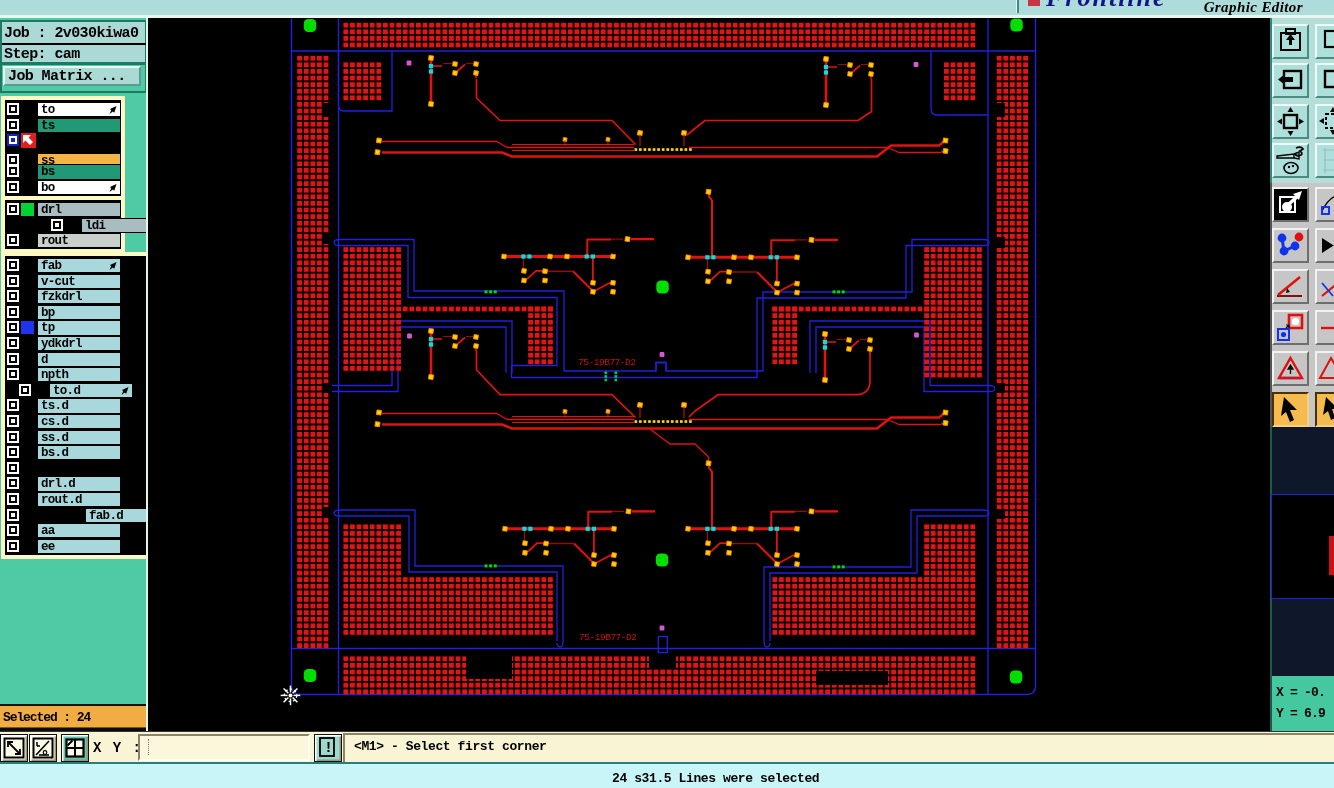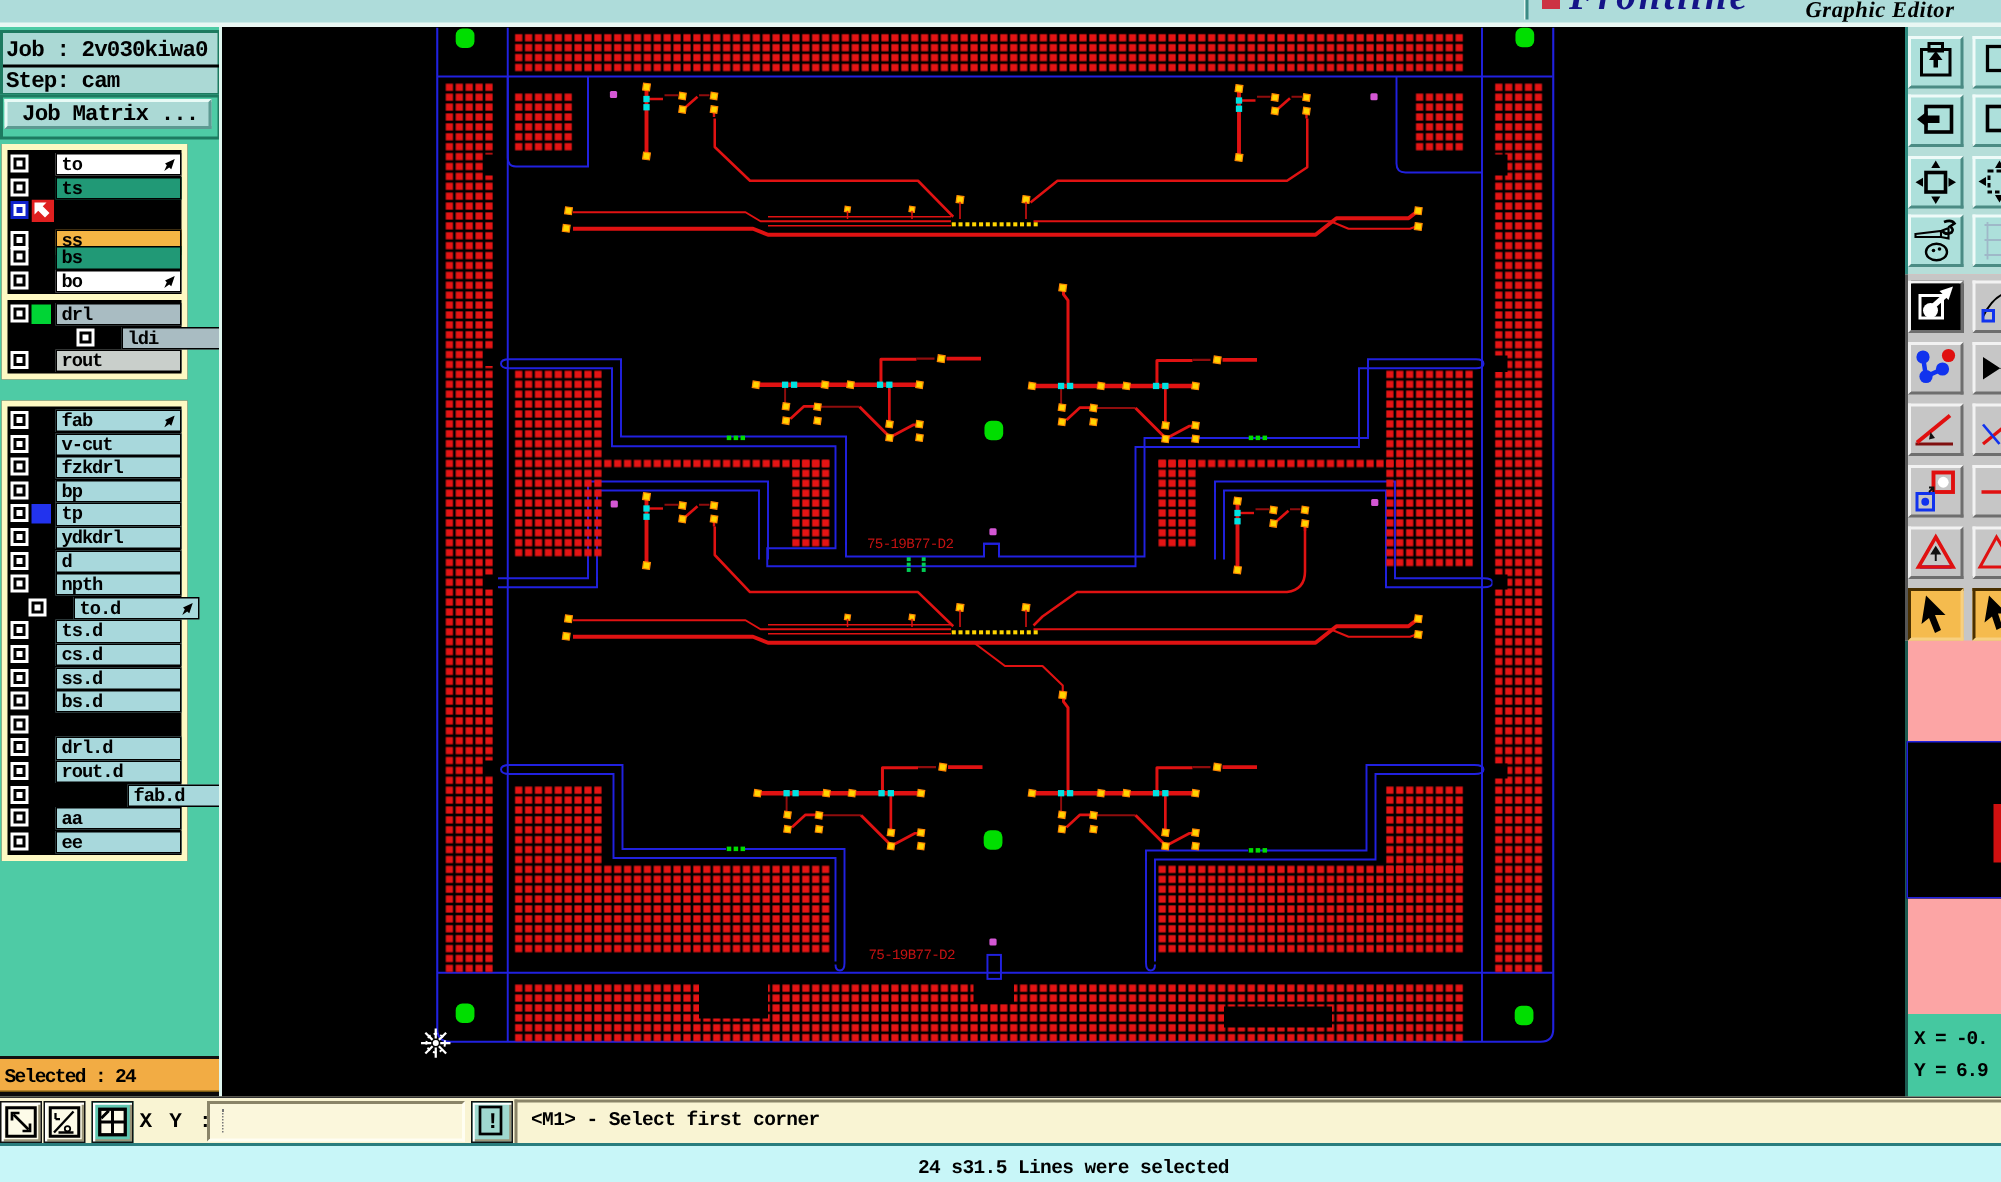--- a/index.html
+++ b/index.html
@@ -9,33 +9,33 @@
 #titlebox{left:0;top:0;width:1017px;height:13px;border-right:2px solid #3c8b85;box-shadow:inset -1px 0 0 #e6f7f3;}
 #gedit{right:31px;top:-1px;font-family:"Liberation Serif",serif;font-style:italic;font-weight:bold;font-size:15px;color:#000;letter-spacing:0.4px;}
 #logo{left:1046px;top:-17px;font-family:"Liberation Serif",serif;font-weight:bold;font-style:italic;font-size:26px;color:#141488;letter-spacing:2px;}
 #logored{left:1028px;top:0px;width:12px;height:6px;background:#cc3344;}
 #sidebar{left:0;top:16px;width:148px;height:715px;background:#4ecba5;}
 #sideedge{left:146px;top:16px;width:2px;height:715px;background:#dff6ef;}
 .jobframe{left:0;top:4px;width:143px;height:40px;border:2px solid #1d7a60;background:#abd9d5;}
 .jobline{font-size:15px;font-weight:bold;color:#000;padding-left:2px;letter-spacing:-0.6px;white-space:pre;}
 #jobl1{left:0;top:3px;width:143px;height:18px;border-bottom:2px solid #000;}
 #jobl2{left:0;top:24px;width:143px;height:16px;}
-#jobmatrix{left:0;top:47px;width:143px;height:26px;border:2px solid #1d7a60;background:#4ecba5;text-align:center;}
+#jobmatrix{left:0;top:47px;width:143px;height:26px;border:2px solid #1d7a60;background:#4ecba5;}
 #jobmatrix .face{position:absolute;left:1px;top:1px;width:131px;height:16px;background:#abd9d5;border-top:2px solid #e8faf6;border-left:2px solid #e8faf6;border-right:2px solid #5d9a92;border-bottom:2px solid #5d9a92;font-size:15px;font-weight:bold;letter-spacing:-0.6px;padding-left:3px;}
 .lgroup{left:1px;width:116px;background:#000;border:4px solid #fef9c3;}
 .lrow{position:absolute;left:0;height:15.6px;width:114px;}
 .cb{position:absolute;left:2px;top:1px;width:12px;height:12px;background:#fff;}
 .cb i{position:absolute;left:2px;top:2px;width:4px;height:4px;border:2px solid #000;background:#fff;display:block;}
 .cbsel{background:#1122cc;}
 .cbsel i{border-color:#fff;background:#1122cc;}
 .sw{position:absolute;left:16px;top:1px;width:13px;height:13px;}
 .nm{position:absolute;left:32px;top:0;width:79px;height:13.2px;border:1px solid #000;font-size:12.5px;font-weight:bold;color:#000;padding-left:3px;letter-spacing:-0.7px;}
 .glyph{position:absolute;right:3px;top:3px;width:8px;height:8px;}
 #selbar{left:0;top:688px;width:148px;height:24px;box-sizing:border-box;background:#f2ac44;border-top:2px solid #111;border-bottom:1px solid #7a5a10;font-size:13px;font-weight:bold;letter-spacing:-1.1px;padding:4px 0 0 3px;color:#000;}
-#rtools{left:1270px;top:16px;width:64px;height:715px;background:#fca5a5;}
+#rtools{left:1270px;top:16px;width:64px;height:715px;background:#0f172a;}
 #rtteal{left:0;top:0;width:64px;height:167px;background:#b6ded9;border-left:2px solid #2d8a7f;}
 #rtgray{left:0;top:167px;width:64px;height:244px;background:#c6c6c6;border-left:2px solid #555;}
 .tbtn{position:absolute;width:33px;height:31px;border-top:2px solid #eefaf8;border-left:2px solid #eefaf8;border-right:2px solid #4b8b84;border-bottom:2px solid #4b8b84;background:#ade0db;}
 .tbtn2{position:absolute;width:33px;height:31px;border-top:2px solid #f2f2f2;border-left:2px solid #f2f2f2;border-right:2px solid #6e6e6e;border-bottom:2px solid #6e6e6e;background:#c6c6c6;}
 #minimap{left:1px;top:478px;width:70px;height:103px;border:1.5px solid #2121df;background:#000;}
 #minired{left:59px;top:520px;width:10px;height:39px;background:#d01010;}
 #xypanel{left:0;top:660px;width:64px;height:55px;background:#45c8a0;font-size:13px;font-weight:bold;letter-spacing:-0.8px;color:#000;padding:6px 0 0 4px;line-height:21px;white-space:pre;border-left:2px solid #1c5a50;}
 #bottombar{left:0;top:731px;width:1334px;height:31px;background:#f9f4d3;border-top:1px solid #333;}
 .bbtn{position:absolute;top:2px;width:26px;height:26px;border:1px solid #111;background:#fdfbe8;box-shadow:inset 1.5px 1.5px 0 #fff, inset -1.5px -1.5px 0 #9a9478;}
 #xylab{left:93px;top:8px;font-size:14px;font-weight:bold;letter-spacing:1.5px;}
@@ -145,21 +145,21 @@
       </div>
 
   <div class="lrow" style="top:33.2px;">
         <span class="cb">
           <i></i>
         </span>
         <span class="nm" style="background:#c9cfcb;">rout</span>
       </div>
   </div>
 
-  <div class="lgroup abs" style="top:251px;height:299px;">
+  <div class="lgroup abs" style="top:236px;height:299px;padding-left:32px;">
 
   <div class="lrow" style="top:2.0px;">
         <span class="cb">
           <i></i>
         </span>
         <span class="nm" style="background:#a8d8dc;">fab<svg class="glyph" viewBox="0 0 8 8">
             <path d="M0.5,8 L2.2,4.2 L1,3 L7.5,0 L5.2,6.8 L3.8,5.6 Z" fill="#000"></path>
           </svg></span>
       </div>
 

